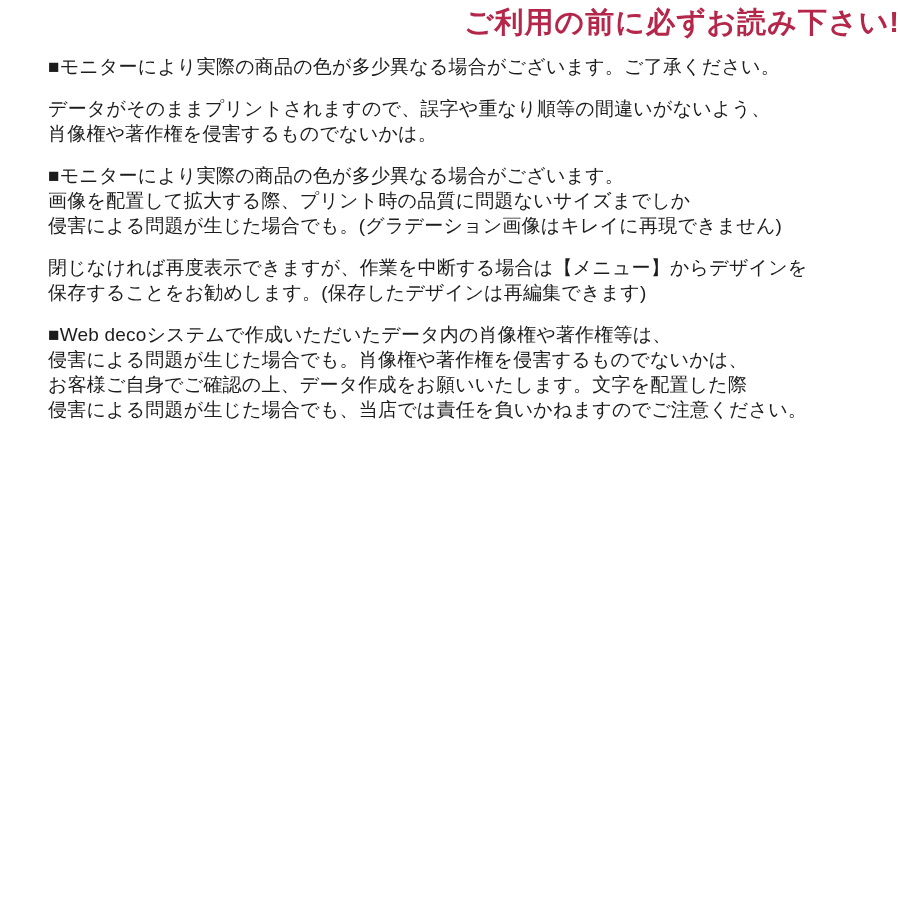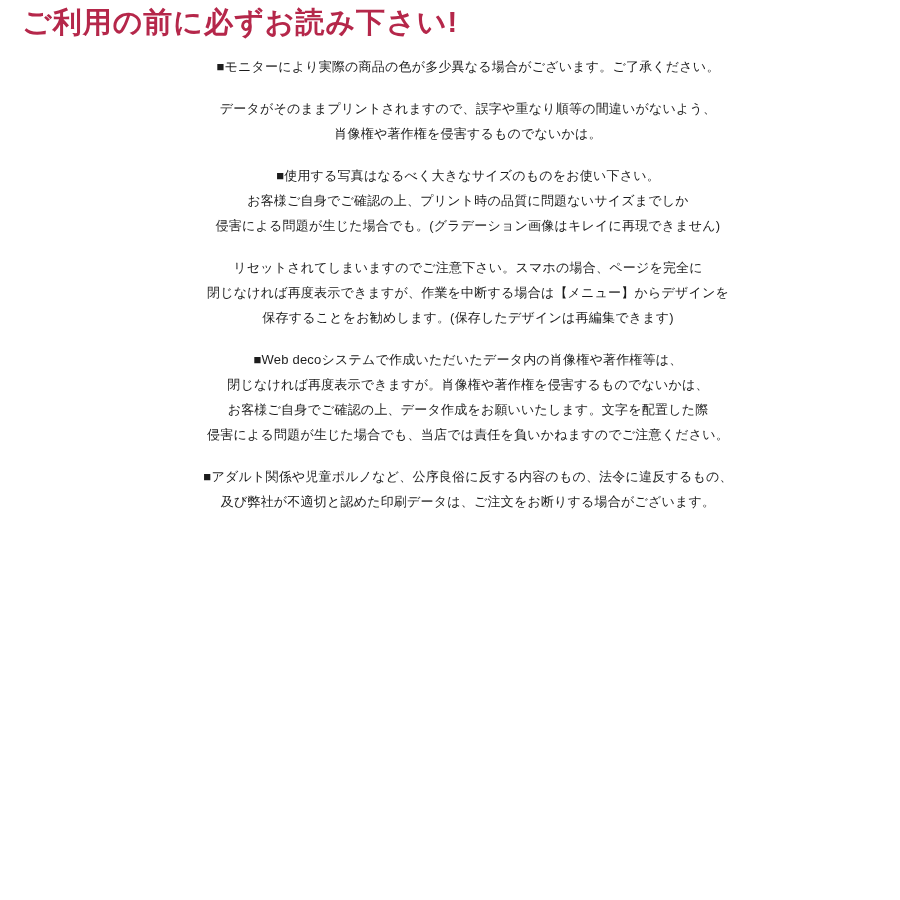--- a/index.html
+++ b/index.html
@@ -13,42 +13,42 @@
     overflow: hidden;
     font-family: "Liberation Sans", "DejaVu Sans", sans-serif;
   }
   .page {
     position: relative;
     width: 900px;
     height: 900px;
     background: #ffffff;
   }
   .page-title {
-    margin: 4px 0 0 22px;
+    margin: 4px 0 0 6px;
     font-size: 29px;
     line-height: 36px;
     font-weight: bold;
     letter-spacing: 1px;
     color: #b5274a;
+    text-align: right;
   }
   .notices {
     margin: 14px 0 0 48px;
     width: 840px;
     color: #1c1c1c;
   }
   .notice {
     margin: 0 0 17px 0;
     padding: 0;
   }
   .notice-line {
-    font-size: 13px;
+    font-size: 19px;
     line-height: 25px;
     letter-spacing: 0.2px;
     white-space: nowrap;
-    text-align: center;
   }
 </style>
 </head>
 <body>
 
 <div class="page" style="background: rgb(255, 255, 255);">
 
   <h1 class="page-title" style="color: rgb(181, 39, 74);">ご利用の前に必ずお読み下さい!</h1>
 
   <div class="notices" style="color: rgb(28, 28, 28);">
@@ -58,37 +58,32 @@
     </div>
 
 
     <div class="notice">
       <div class="notice-line">データがそのままプリントされますので、誤字や重なり順等の間違いがないよう、</div>
       <div class="notice-line">肖像権や著作権を侵害するものでないかは。</div>
     </div>
 
 
     <div class="notice">
-      <div class="notice-line">■使用する写真はなるべく大きなサイズのものをお使い下さい。</div>
-      <div class="notice-line">お客様ご自身でご確認の上、プリント時の品質に問題ないサイズまでしか</div>
+      <div class="notice-line">■モニターにより実際の商品の色が多少異なる場合がございます。</div>
+      <div class="notice-line">画像を配置して拡大する際、プリント時の品質に問題ないサイズまでしか</div>
       <div class="notice-line">侵害による問題が生じた場合でも。(グラデーション画像はキレイに再現できません)</div>
     </div>
 
     <div class="notice">
-      <div class="notice-line">リセットされてしまいますのでご注意下さい。スマホの場合、ページを完全に</div>
       <div class="notice-line">閉じなければ再度表示できますが、作業を中断する場合は【メニュー】からデザインを</div>
       <div class="notice-line">保存することをお勧めします。(保存したデザインは再編集できます)</div>
     </div>
 
     <div class="notice">
       <div class="notice-line">■Web decoシステムで作成いただいたデータ内の肖像権や著作権等は、</div>
-      <div class="notice-line">閉じなければ再度表示できますが。肖像権や著作権を侵害するものでないかは、</div>
+      <div class="notice-line">侵害による問題が生じた場合でも。肖像権や著作権を侵害するものでないかは、</div>
       <div class="notice-line">お客様ご自身でご確認の上、データ作成をお願いいたします。文字を配置した際</div>
       <div class="notice-line">侵害による問題が生じた場合でも、当店では責任を負いかねますのでご注意ください。</div>
     </div>
 
-    <div class="notice">
-      <div class="notice-line">■アダルト関係や児童ポルノなど、公序良俗に反する内容のもの、法令に違反するもの、</div>
-      <div class="notice-line">及び弊社が不適切と認めた印刷データは、ご注文をお断りする場合がございます。</div>
-    </div>
 
   </div>
 </div>
 
 </body></html>

